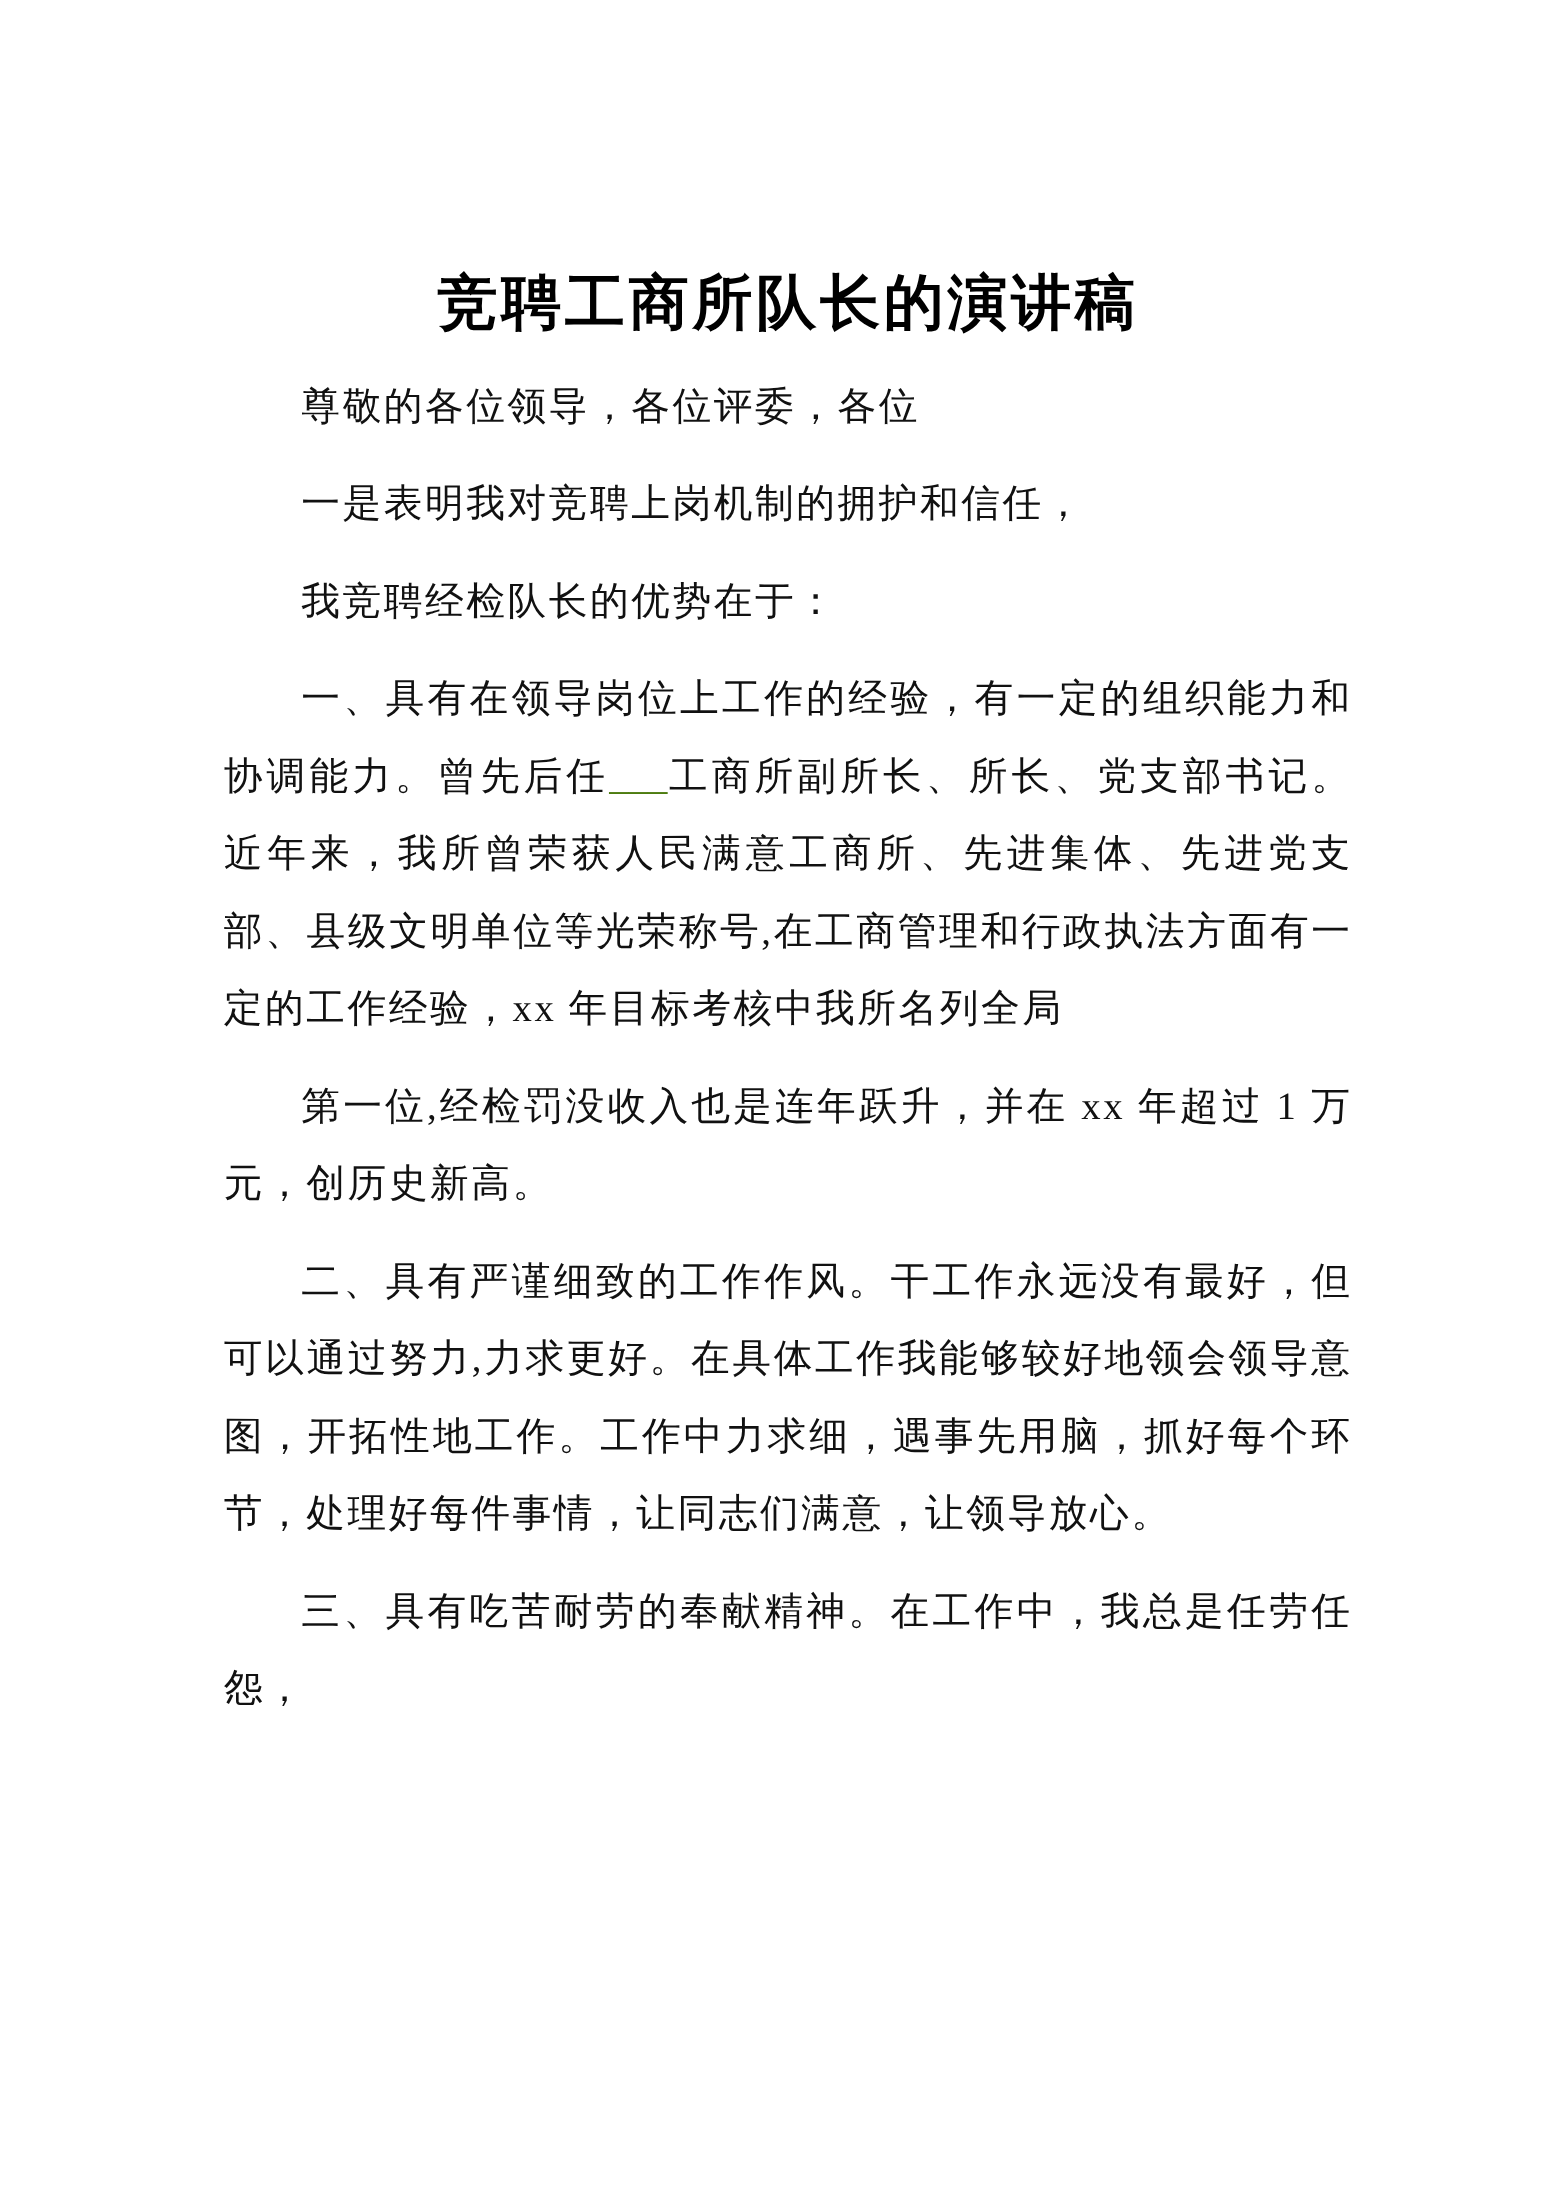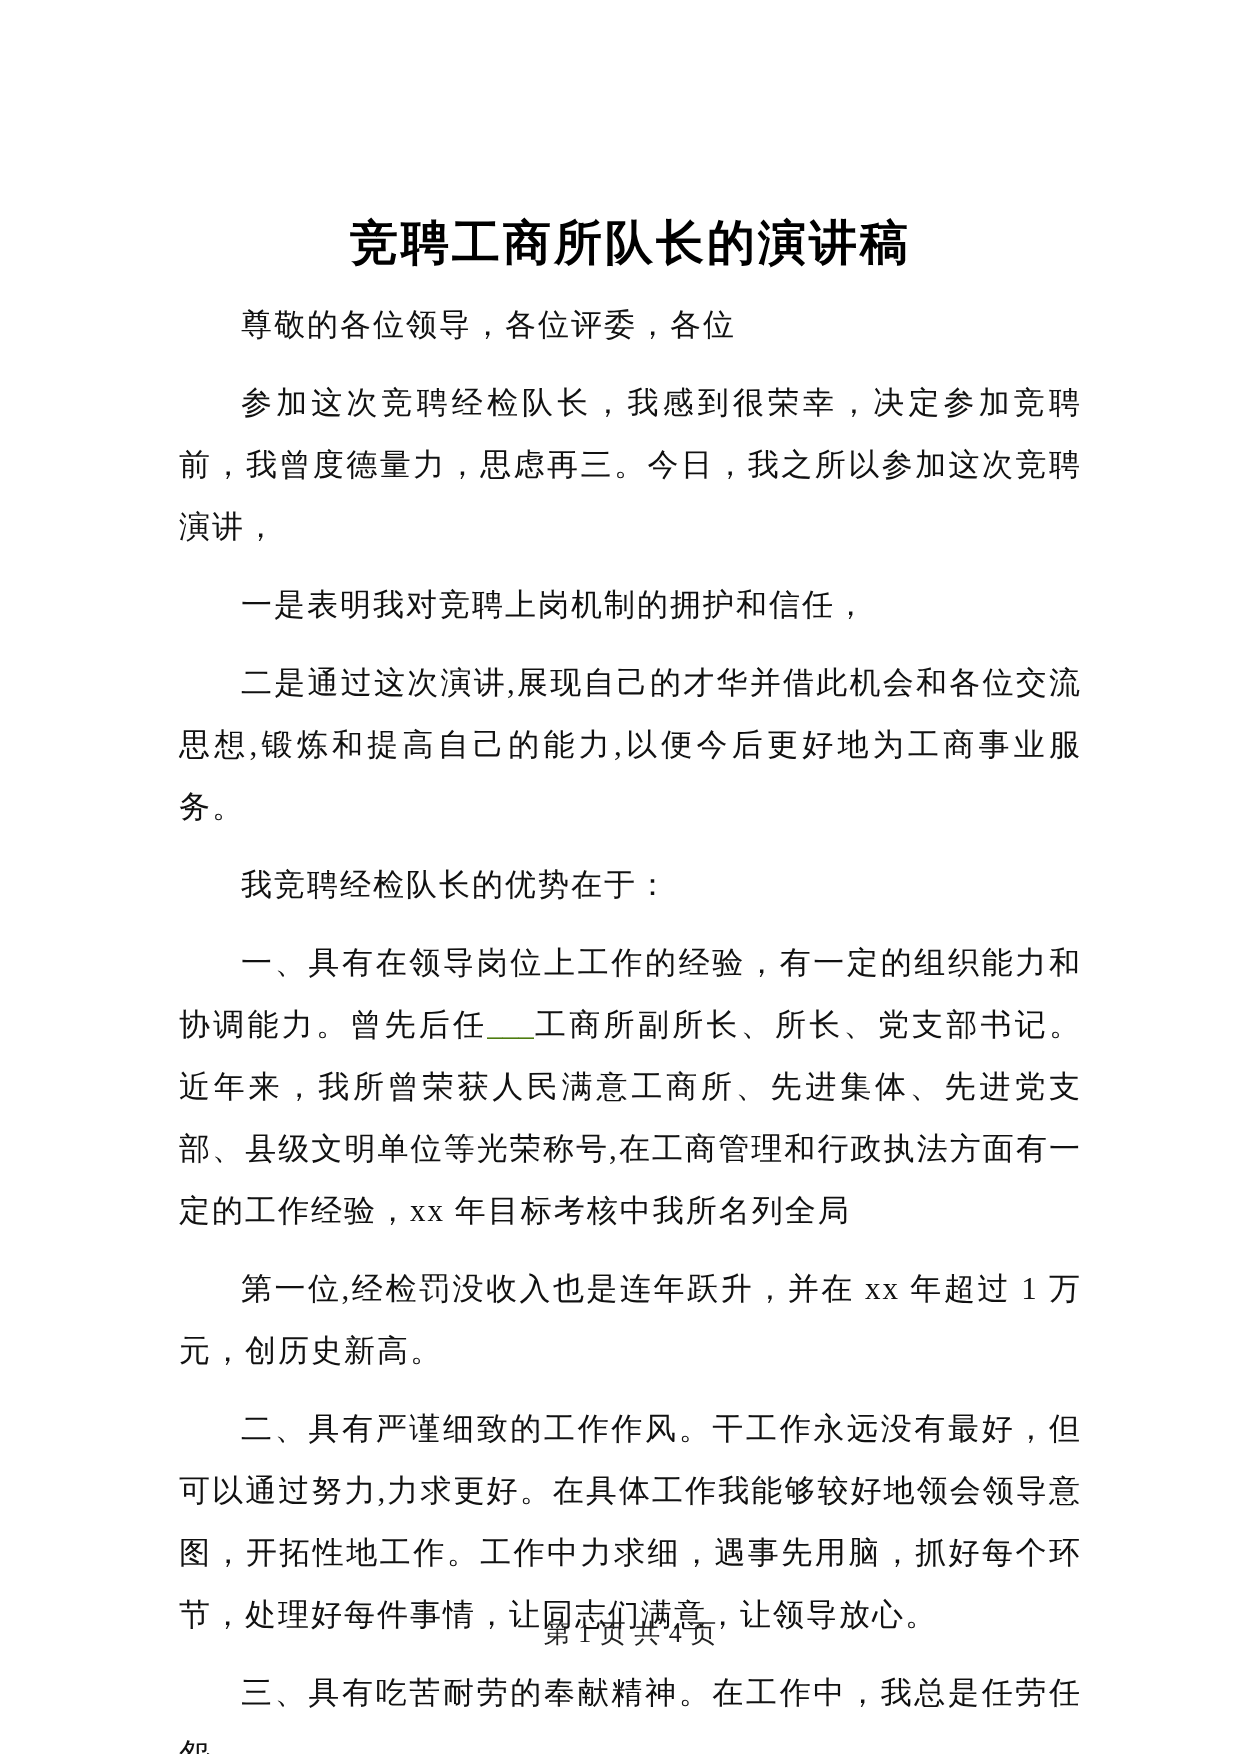--- a/index.html
+++ b/index.html
@@ -64,25 +64,22 @@
 </head>
 <body>
 
 <div class="page">
   <div class="content">
 
     <h1 class="doc-title">竞聘工商所队长的演讲稿</h1>
 
     <div class="doc-body">
       <p class="para">尊敬的各位领导，各位评委，各位</p>
-      <p class="para">参加这次竞聘经检队长，我感到很荣幸，决定参加竞聘前，我曾度德量力，思虑再三。今日，我之所以参加这次竞聘演讲，</p>
       <p class="para">一是表明我对竞聘上岗机制的拥护和信任，</p>
-      <p class="para">二是通过这次演讲,展现自己的才华并借此机会和各位交流思想,锻炼和提高自己的能力,以便今后更好地为工商事业服务。</p>
       <p class="para">我竞聘经检队长的优势在于：</p>
       <p class="para"><span>一、具有在领导岗位上工作的经验，有一定的组织能力和协调能力。曾先后任</span><span class="blank-line">___</span><span>工商所副所长、所长、党支部书记。近年来，我所曾荣获人民满意工商所、先进集体、先进党支部、县级文明单位等光荣称号,在工商管理和行政执法方面有一定的工作经验，xx 年目标考核中我所名列全局</span></p>
       <p class="para">第一位,经检罚没收入也是连年跃升，并在 xx 年超过 1 万元，创历史新高。</p>
       <p class="para">二、具有严谨细致的工作作风。干工作永远没有最好，但可以通过努力,力求更好。在具体工作我能够较好地领会领导意图，开拓性地工作。工作中力求细，遇事先用脑，抓好每个环节，处理好每件事情，让同志们满意，让领导放心。</p>
       <p class="para">三、具有吃苦耐劳的奉献精神。在工作中，我总是任劳任怨，</p>
     </div>
   </div>
 
-  <div class="page-footer">第 1 页 共 4 页</div>
 </div>
 
 </body></html>

